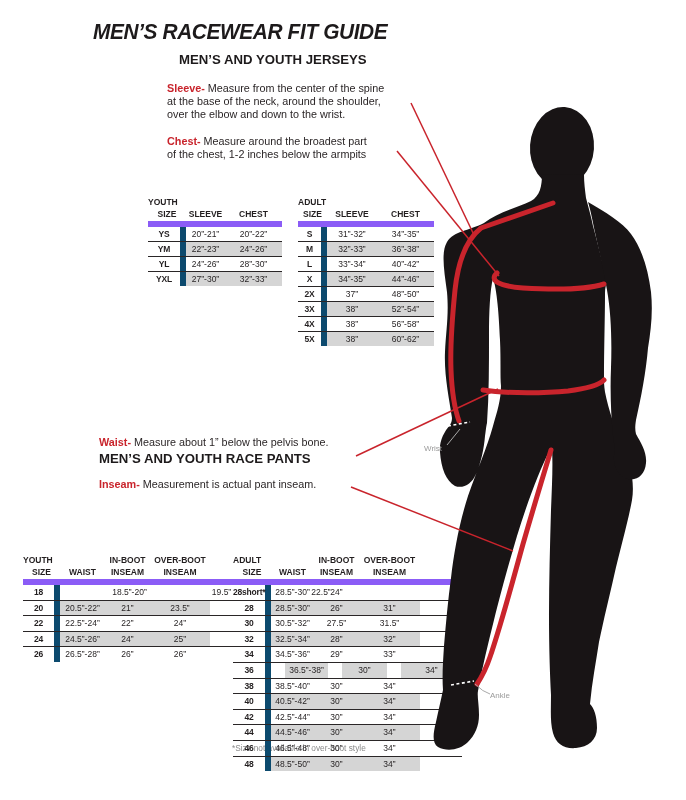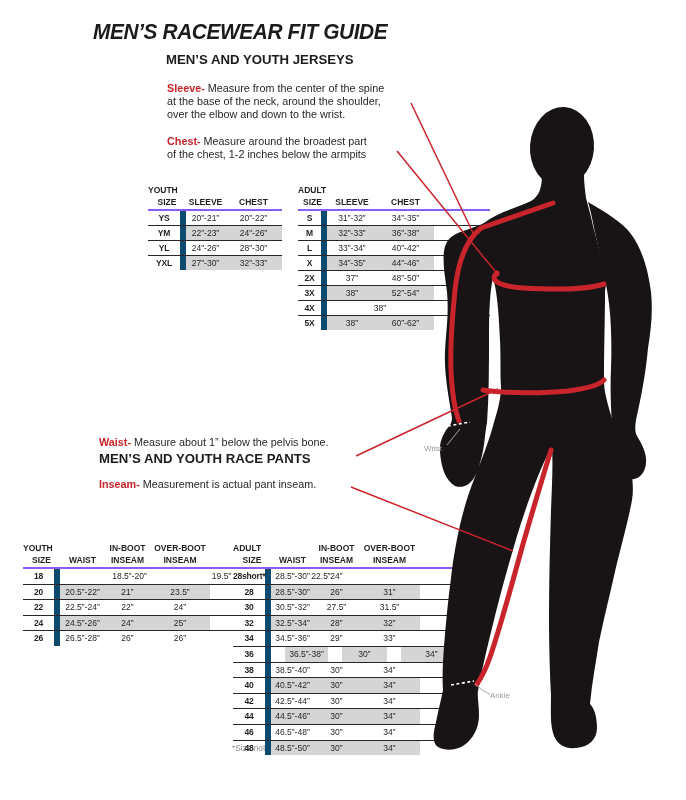--- a/index.html
+++ b/index.html
@@ -9,42 +9,42 @@
   }
   
   .title{
     position:absolute;left:93px;top:20px;margin:0;
     font-size:21.5px;font-weight:bold;font-style:italic;letter-spacing:-0.4px;
     color:#1d1a1b;transform:scaleX(0.97);transform-origin:left top;white-space:nowrap;
   }
   .sec-h{
     position:absolute;margin:0;font-size:13.2px;font-weight:bold;color:#1d1a1b;white-space:nowrap;
   }
-  .sec-h.jerseys{left:166px;top:52px;text-align:center;}
+  .sec-h.jerseys{left:179px;top:52px;text-align:center;}
   .sec-h.pants{left:99px;top:417px;margin-top:34px;}
   .para{
     position:absolute;margin:0;font-size:10.8px;line-height:12.9px;color:#2b2627;
   }
   .para.sleeve{left:167px;top:82px;width:260px;}
   .para.chest{left:167px;top:135px;width:260px;}
   .para.waist{left:99px;top:436px;white-space:nowrap;}
   .para.inseam{left:99px;top:478px;white-space:nowrap;}
   .lead{color:#c9242c;font-weight:bold;}
   .footnote{
     position:absolute;left:232px;top:743px;margin:0;
     font-size:8.3px;color:#8a8a8a;white-space:nowrap;
   }
   
   .table{position:absolute;font-size:8.5px;color:#231f20;z-index:1;}
   .tbl-youth-jerseys{left:148px;top:184px;}
   .tbl-adult-jerseys{left:298px;top:184px;}
   .tbl-youth-pants{left:23px;top:542px;}
   .tbl-adult-pants{left:233px;top:542px;}
   .t-row{display:grid;}
-  .t-head{border-bottom:2px solid #8b5cf6;}
+  .t-head{border-bottom:6px solid #8b5cf6;margin-top:12px;}
   .t-head .t-cell{text-align:center;font-weight:bold;}
   .h-l1{height:12px;line-height:13px;white-space:nowrap;}
   .h-l1.left{text-align:left;}
   .h-l2{height:13px;line-height:12px;}
   .t-data{border-bottom:1px solid #2a2627;}
   .t-data.t-last{border-bottom:none;}
   .t-data .t-cell{
     height:14px;line-height:14px;text-align:center;white-space:nowrap;overflow:visible;
   }
   .pants-tbl .t-data .t-cell{height:14.6px;line-height:14.6px;}
@@ -140,21 +140,21 @@
       <div class="t-row t-data" style="grid-template-columns: 29px 50px 57px;">
         <div class="t-cell t-size">2X</div>
         <div class="t-cell">37”</div>
         <div class="t-cell">48”-50”</div>
       </div>
       <div class="t-row t-data" style="grid-template-columns: 29px 50px 57px;">
         <div class="t-cell t-size">3X</div>
         <div class="t-cell shade">38”</div>
         <div class="t-cell shade">52”-54”</div>
       </div>
-      <div class="t-row t-data" style="grid-template-columns: 29px 50px 57px; gap: 28px;">
+      <div class="t-row t-data" style="grid-template-columns: 29px 50px 57px;">
         <div class="t-cell t-size">4X</div>
         <div class="t-cell">38”</div>
         <div class="t-cell">56”-58”</div>
       </div>
       <div class="t-row t-data t-last" style="grid-template-columns: 29px 50px 57px;">
         <div class="t-cell t-size">5X</div>
         <div class="t-cell shade">38”</div>
         <div class="t-cell shade">60”-62”</div>
       </div>
     </div>

